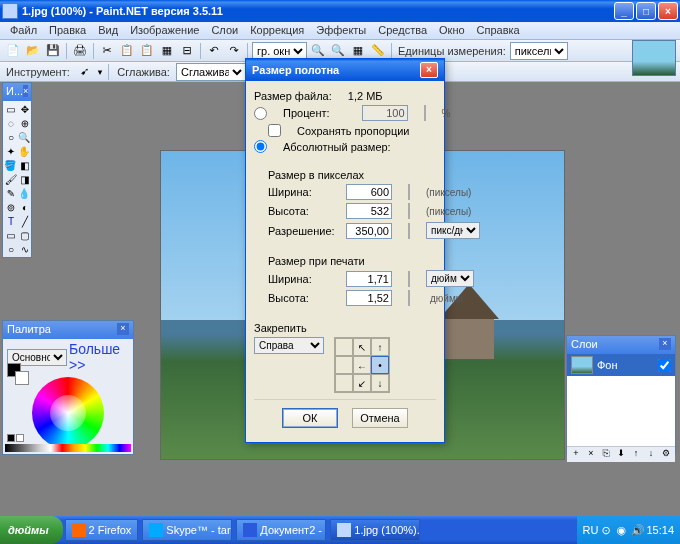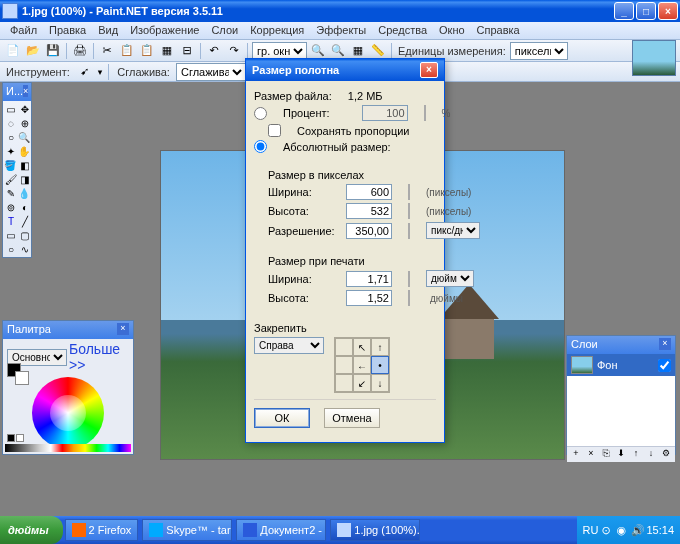--- a/index.html
+++ b/index.html
@@ -55,21 +55,21 @@
 .dlg-row label { flex-shrink: 0; }
 .dlg-row input[type=text] { width: 46px; height: 16px; border: 1px solid #7f9db9; text-align: right; padding-right: 2px; font-size: 11px; }
 .dlg-row .spinner { width: 10px; height: 16px; background: #e8e8e8; border: 1px solid #aaa; display: inline-block; }
 .dlg-row .unit { color: #555; font-size: 10px; }
 .dlg-row select { height: 17px; border: 1px solid #7f9db9; font-size: 10px; }
 .dlg-indent { margin-left: 14px; }
 .dlg-section { margin-top: 16px; }
 .anchor-grid { display: grid; grid-template-columns: 18px 18px 18px; grid-template-rows: 18px 18px 18px; gap: 0; border: 1px solid #aca899; width: 56px; }
 .anchor-cell { border: 1px solid #aca899; background: #ece9d8; display: flex; align-items: center; justify-content: center; cursor: pointer; font-size: 10px; }
 .anchor-cell.center { background: #b8d0f0; border: 1px solid #316ac5; }
-.dlg-buttons { display: flex; gap: 14px; padding: 8px 0; border-top: 1px solid #d4d0c8; margin-top: 6px; }
+.dlg-buttons { display: flex; justify-content: center; gap: 14px; padding: 8px 0; border-top: 1px solid #d4d0c8; margin-top: 6px; }
 .dlg-buttons button { width: 56px; height: 20px; border: 1px solid #aca899; background: linear-gradient(#fff,#ece9d8); cursor: pointer; font-size: 11px; }
 .dlg-buttons button.ok { border: 1px solid #316ac5; box-shadow: 0 0 0 1px #88aadd inset; }
 
 
 .palette-panel { position: absolute; left: 2px; top: 320px; width: 132px; height: 135px; background: #e8ecf4; border: 1px solid #5a7da8; }
 .palette-panel .pp-title { height: 18px; background: linear-gradient(#6799ea,#3f7fe8); color: white; font-size: 11px; padding: 2px 4px; display: flex; justify-content: space-between; }
 .palette-panel .pp-close { width: 12px; height: 12px; background: #3c6dd4; text-align: center; cursor: pointer; font-size: 9px; }
 .palette-row1 { display: flex; align-items: center; padding: 2px 4px; gap: 2px; }
 .palette-row1 select { width: 60px; height: 17px; border: 1px solid #7f9db9; font-size: 10px; }
 .color-wheel { width: 72px; height: 72px; border-radius: 50%; margin: 2px auto; background: conic-gradient(red,yellow,lime,cyan,blue,magenta,red); position: relative; }

